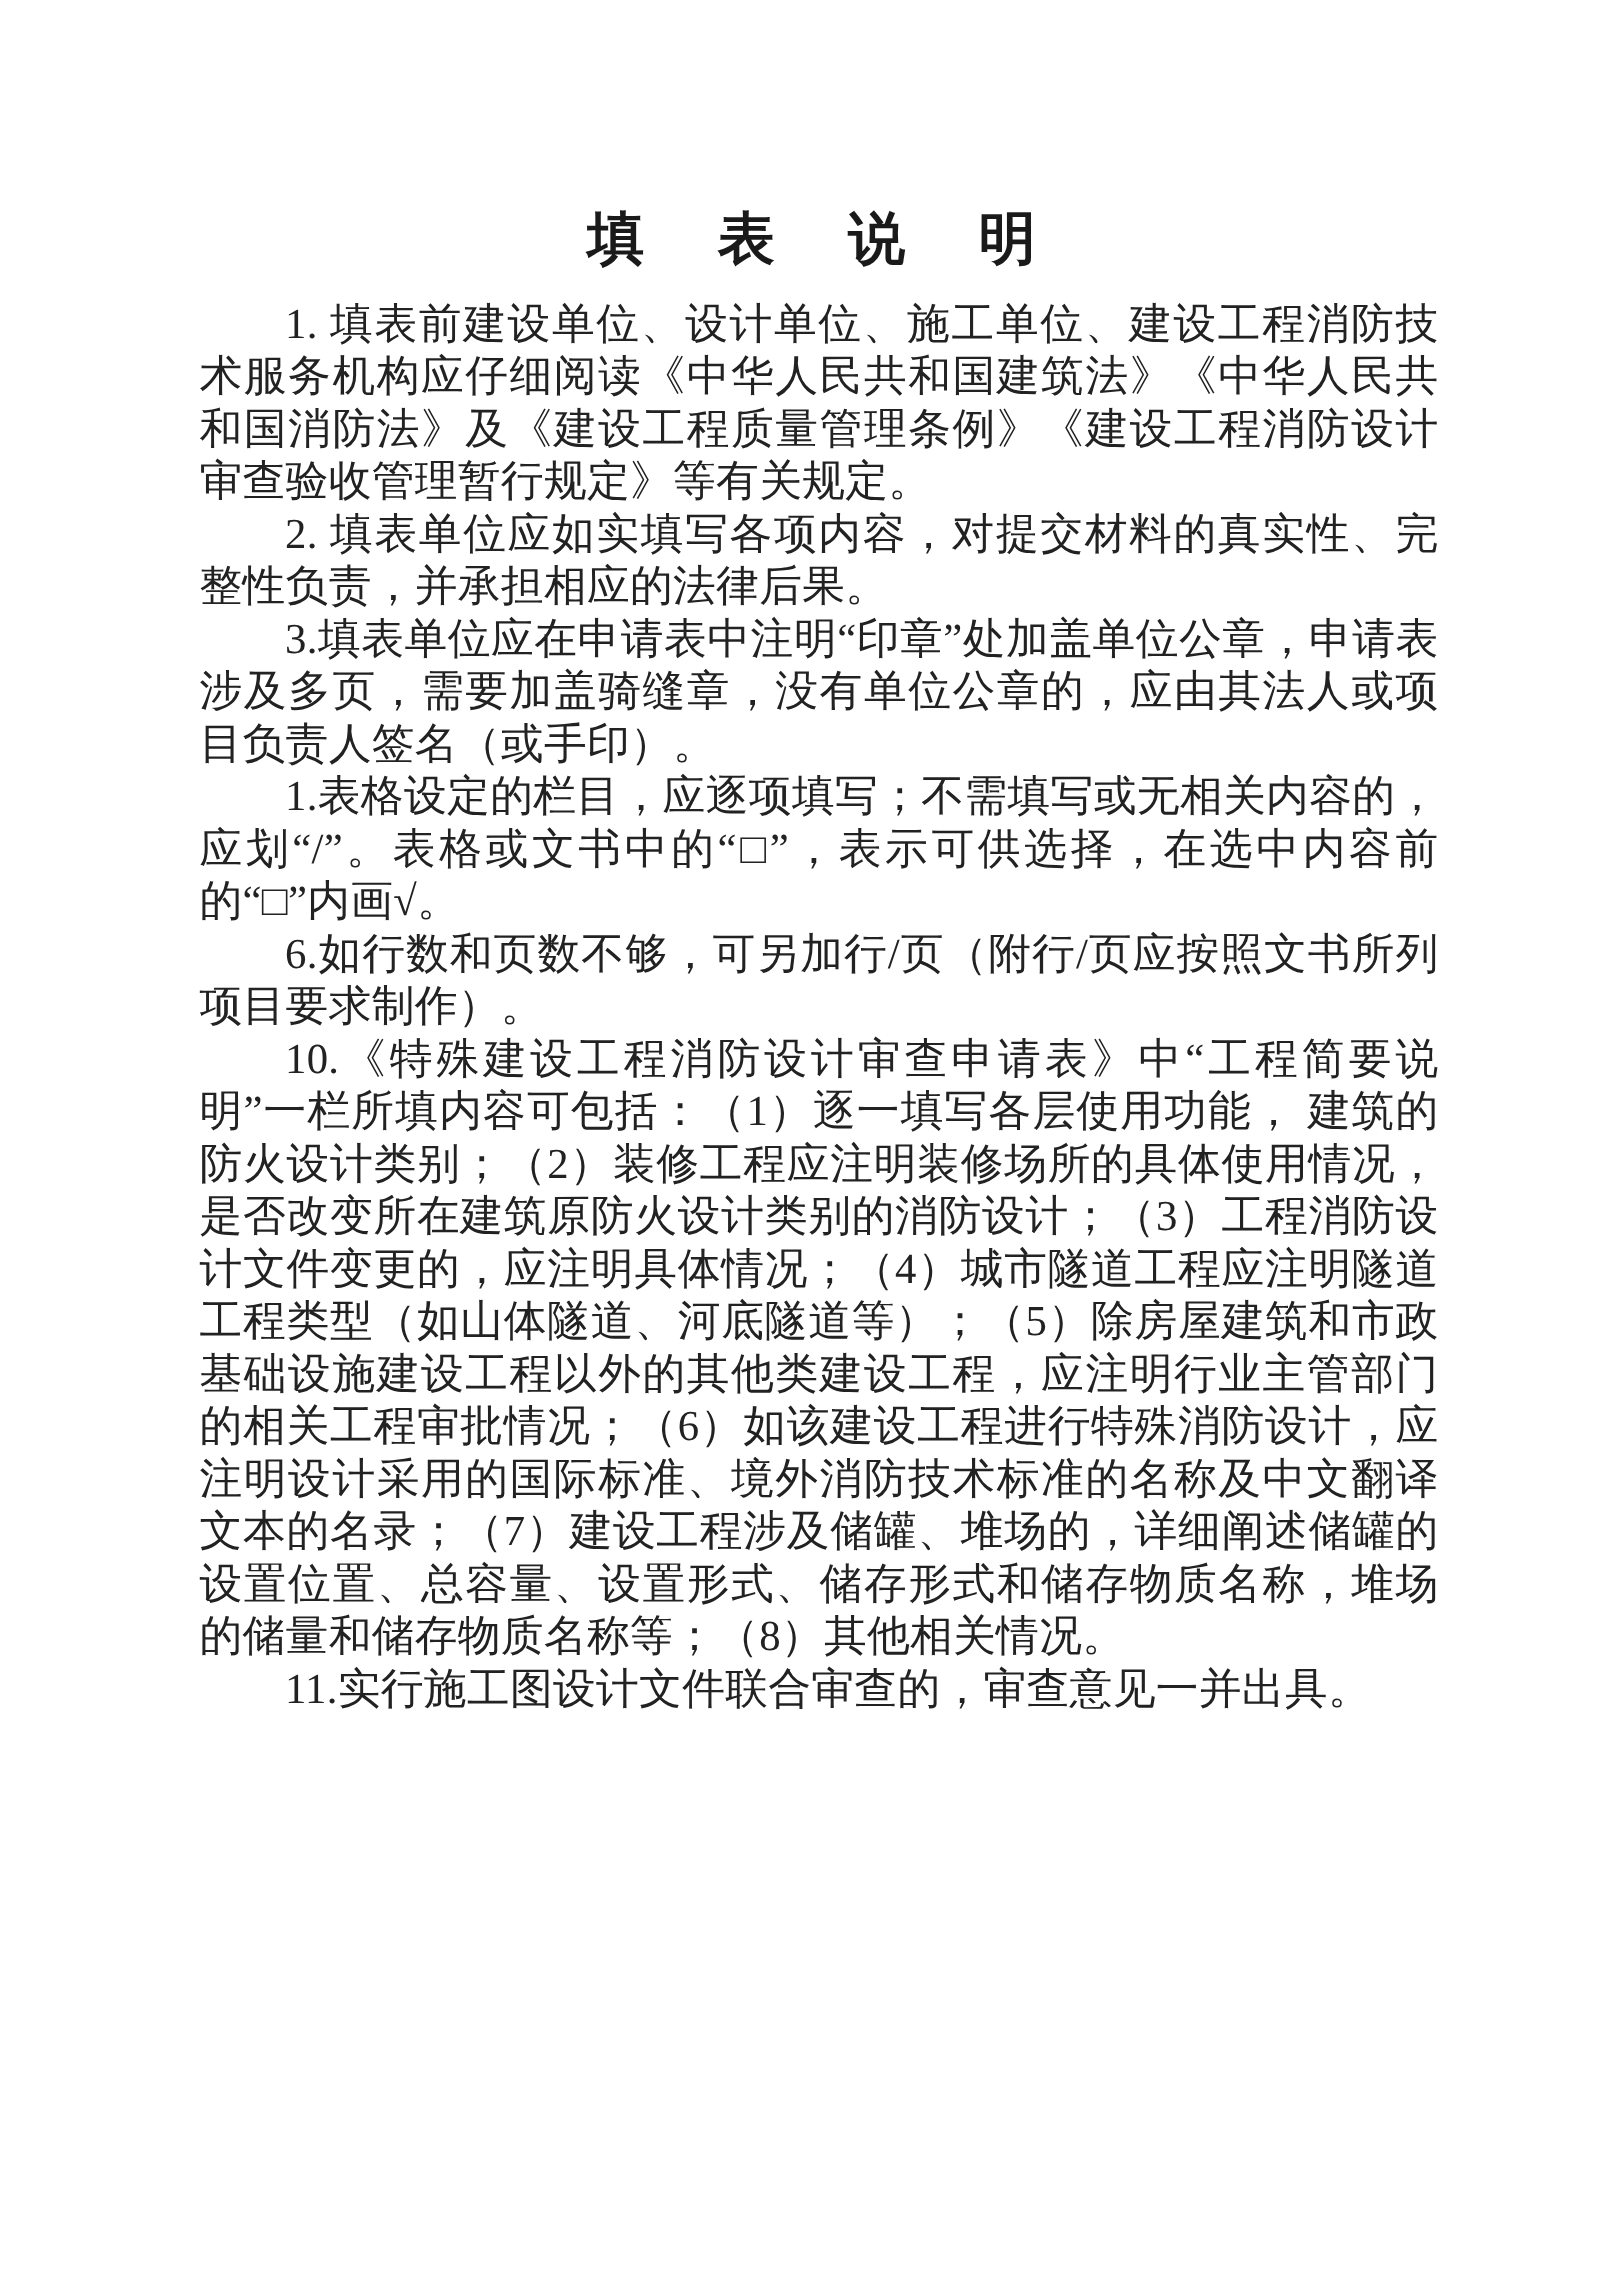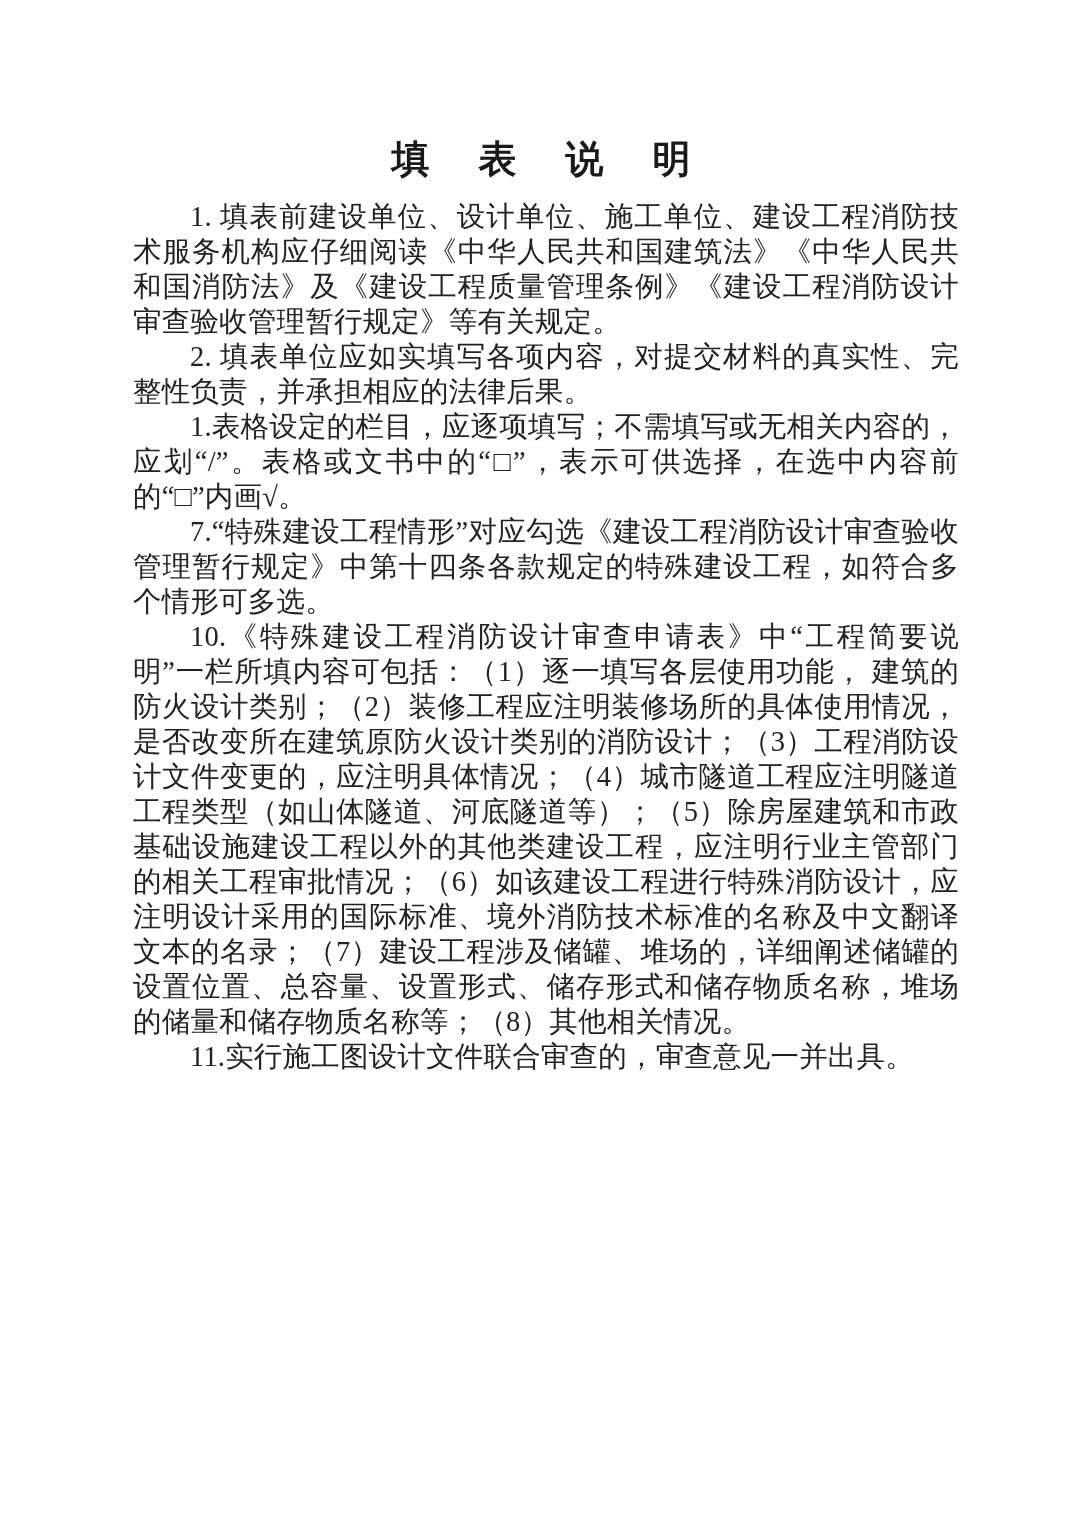--- a/index.html
+++ b/index.html
@@ -111,22 +111,23 @@
 </head>
 <body>
 
 <div class="page">
 
   <div class="content">
     <h1 class="doc-title">填  表  说  明</h1>
     <div class="doc-body">
       <p>1. 填表前建设单位、设计单位、施工单位、建设工程消防技术服务机构应仔细阅读《中华人民共和国建筑法》《中华人民共和国消防法》及《建设工程质量管理条例》《建设工程消防设计审查验收管理暂行规定》等有关规定。</p>
       <p>2. 填表单位应如实填写各项内容，对提交材料的真实性、完整性负责，并承担相应的法律后果。</p>
+      <p>3.填表单位应在申请表中注明“印章”处加盖单位公章，申请表涉及多页，需要加盖骑缝章，没有单位公章的，应由其法人或项目负责人签名（或手印）。</p>
       <p>1.表格设定的栏目，应逐项填写；不需填写或无相关内容的，应划“/”。表格或文书中的“□”，表示可供选择，在选中内容前的“□”内画√。</p>
-      <p>7.“特殊建设工程情形”对应勾选《建设工程消防设计审查验收管理暂行规定》中第十四条各款规定的特殊建设工程，如符合多个情形可多选。</p>
+      <p>6.如行数和页数不够，可另加行/页（附行/页应按照文书所列项目要求制作）。</p>
       <p>10.《特殊建设工程消防设计审查申请表》中“工程简要说明”一栏所填内容可包括：（1）逐一填写各层使用功能， 建筑的防火设计类别；（2）装修工程应注明装修场所的具体使用情况，是否改变所在建筑原防火设计类别的消防设计；（3）工程消防设计文件变更的，应注明具体情况；（4）城市隧道工程应注明隧道工程类型（如山体隧道、河底隧道等）；（5）除房屋建筑和市政基础设施建设工程以外的其他类建设工程，应注明行业主管部门的相关工程审批情况；（6）如该建设工程进行特殊消防设计，应注明设计采用的国际标准、境外消防技术标准的名称及中文翻译文本的名录；（7）建设工程涉及储罐、堆场的，详细阐述储罐的设置位置、总容量、设置形式、储存形式和储存物质名称，堆场的储量和储存物质名称等；（8）其他相关情况。</p>
       <p>11.实行施工图设计文件联合审查的，审查意见一并出具。</p>
     </div>
   </div>
 
   <div class="page-number">— 3 —</div>
 
   <div class="watermark">
     <svg class="wm-icon" viewBox="0 0 64 58" xmlns="http://www.w3.org/2000/svg">
       <g fill="#ffffff" stroke="#ddd9d4" stroke-width="2.5">

